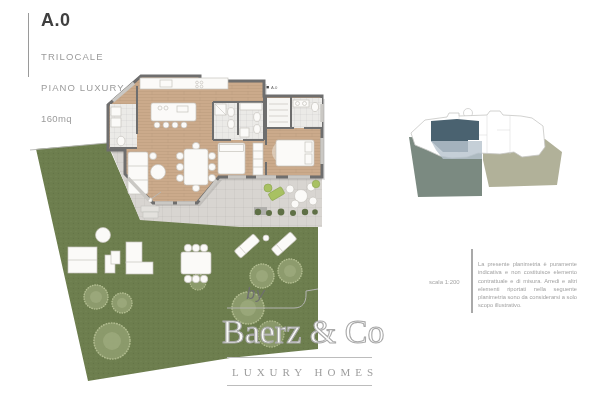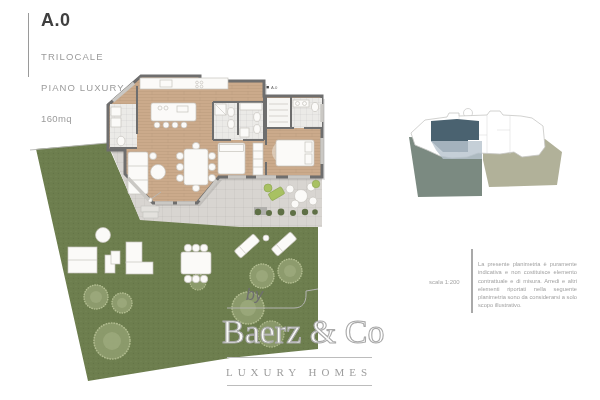--- a/index.html
+++ b/index.html
@@ -23,32 +23,32 @@
   .iwall{stroke:var(--walls);stroke-width:2;fill:none;}
   
   .scale-note{position:absolute;left:429px;top:279px;font-size:6px;color:#a6a6a6;}
   .divider{position:absolute;left:471px;top:249px;width:2px;height:64px;background:#a9a9a9;}
   .disclaimer{
     position:absolute;left:478px;top:260px;width:99px;
     font-size:5.7px;line-height:1.45;color:#a2a2a2;text-align:justify;
   }
   
   .logo-by{
-    position:absolute;left:246px;top:286px;font-family:Liberation Sans, sans-serif;
+    position:absolute;left:246px;top:286px;font-family:Liberation Mono, monospace;
     font-style:italic;font-size:16px;color:#6f6f6f;
   }
   .logo-name{
     position:absolute;left:222px;top:313px;width:156px;text-align:right;
     font-family:"Liberation Serif",serif;font-size:34px;white-space:nowrap;
     color:rgba(255,255,255,.95);-webkit-text-stroke:1.1px #a9a9a9;
   }
   .logo-tagline-box{
     position:absolute;left:227px;top:357px;width:145px;height:27px;
     border-top:1px solid #bcbcbc;border-bottom:1px solid #bcbcbc;
-    display:flex;align-items:center;justify-content:flex-end;
+    display:flex;align-items:center;justify-content:flex-start;
   }
   .logo-tagline{
     font-family:"Liberation Serif",serif;font-size:11px;color:#9e9e9e;
     letter-spacing:5px;margin-left:5px;white-space:nowrap;
   }
 </style>
 </head>
 <body>
 
 <div class="header-rule"></div>

